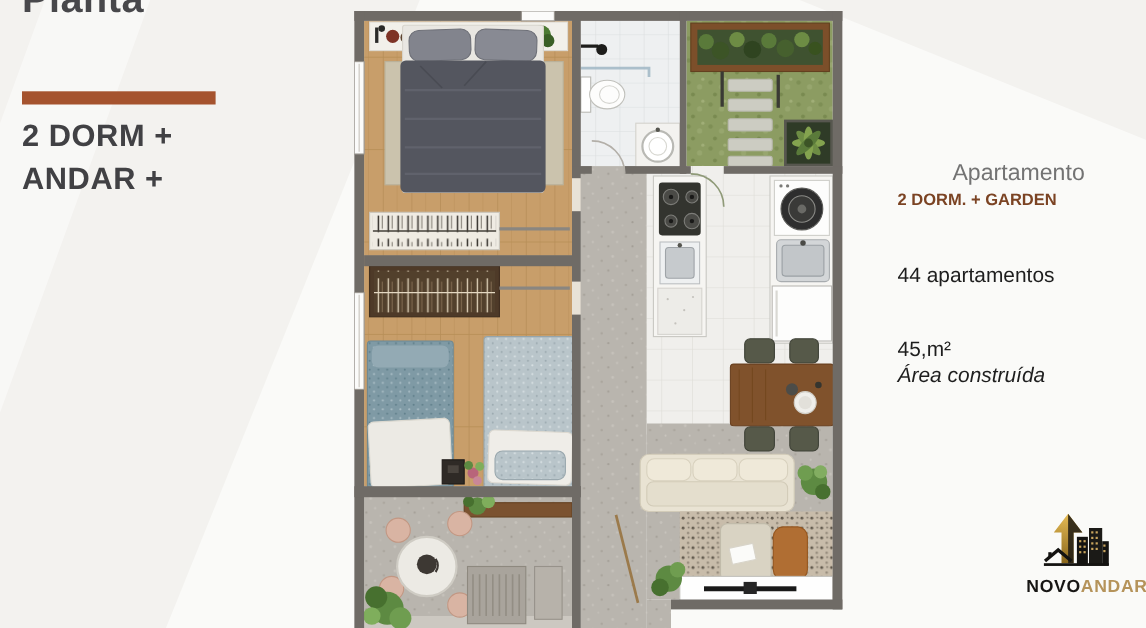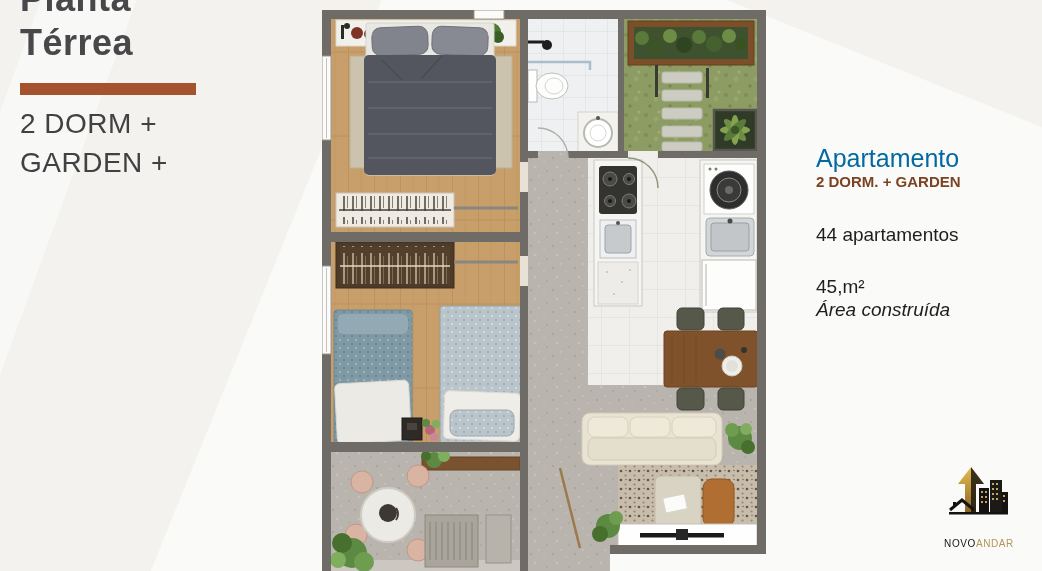--- a/index.html
+++ b/index.html
@@ -10,54 +10,53 @@
   .bg-swoosh2{position:absolute;left:150px;top:-300px;width:90px;height:900px;
     background:rgba(255,255,255,.45);transform:rotate(20deg);transform-origin:top left;}
 
   
   .sidebar{position:absolute;left:20px;top:0;width:290px;}
   .title{position:absolute;left:0;top:-23px;margin:0;font-size:36px;line-height:44px;
     font-weight:700;color:#48484b;letter-spacing:.5px;}
   .title span{display:block;}
   .divider{position:absolute;left:0;top:83px;width:176px;height:12px;background:#a5532e;}
   .features{position:absolute;left:0;top:104px;font-size:28px;line-height:39px;
-    font-weight:400;color:#414144;letter-spacing:.5px;}
+    font-weight:700;color:#414144;letter-spacing:.5px;}
 
   
   .plan{position:absolute;left:322px;top:10px;width:444px;height:561px;margin:0;}
 
   
   .panel{position:absolute;left:816px;top:146px;width:220px;font-size:19px;color:#1e1e1e;}
-  .eyebrow{color:#0369a1;font-size:25px;line-height:24px;}
+  .eyebrow{color:#737373;font-size:21px;line-height:24px;text-align:center;}
   .panel-title{color:#7b4323;font-weight:700;font-size:15px;line-height:24px;}
-  .stat{margin-top:29px;line-height:23px;}
+  .stat{margin-top:45px;line-height:23px;}
   .stat .l2{display:block;font-style:italic;}
 
   
   .logo{position:absolute;left:933px;top:462px;width:92px;text-align:center;}
-  .logo-text{margin-top:16px;font-size:10px;font-weight:400;letter-spacing:.6px;}
+  .logo-text{margin-top:2px;font-size:16px;font-weight:700;letter-spacing:.6px;}
   .lp1{color:#171614;}
   .lp2{color:#b5935a;}
 </style>
 </head>
 <body>
 
 <div class="stage">
   <div class="bg-swoosh"></div>
   <div class="bg-swoosh2"></div>
 
   <header class="sidebar">
     <h1 class="title">
       <span>Planta</span>
-      <span>Térrea</span>
     </h1>
     <div class="divider"></div>
     <div class="features">
       <div>2 DORM +</div>
-      <div>GARDEN +</div>
+      <div>ANDAR +</div>
     </div>
   </header>
 
   <figure class="plan">
   <svg width="444" height="561" viewBox="0 0 444 561" xmlns="http://www.w3.org/2000/svg">
     <defs>
       <pattern id="woodP" width="26" height="84" patternUnits="userSpaceOnUse">
         <rect width="26" height="84" fill="#c89e6a"></rect>
         <path d="M0 0V84" stroke="#b48b55" stroke-width="1.2"></path>
         <path d="M13 0V84" stroke="#bf965f" stroke-width="0.7"></path>

